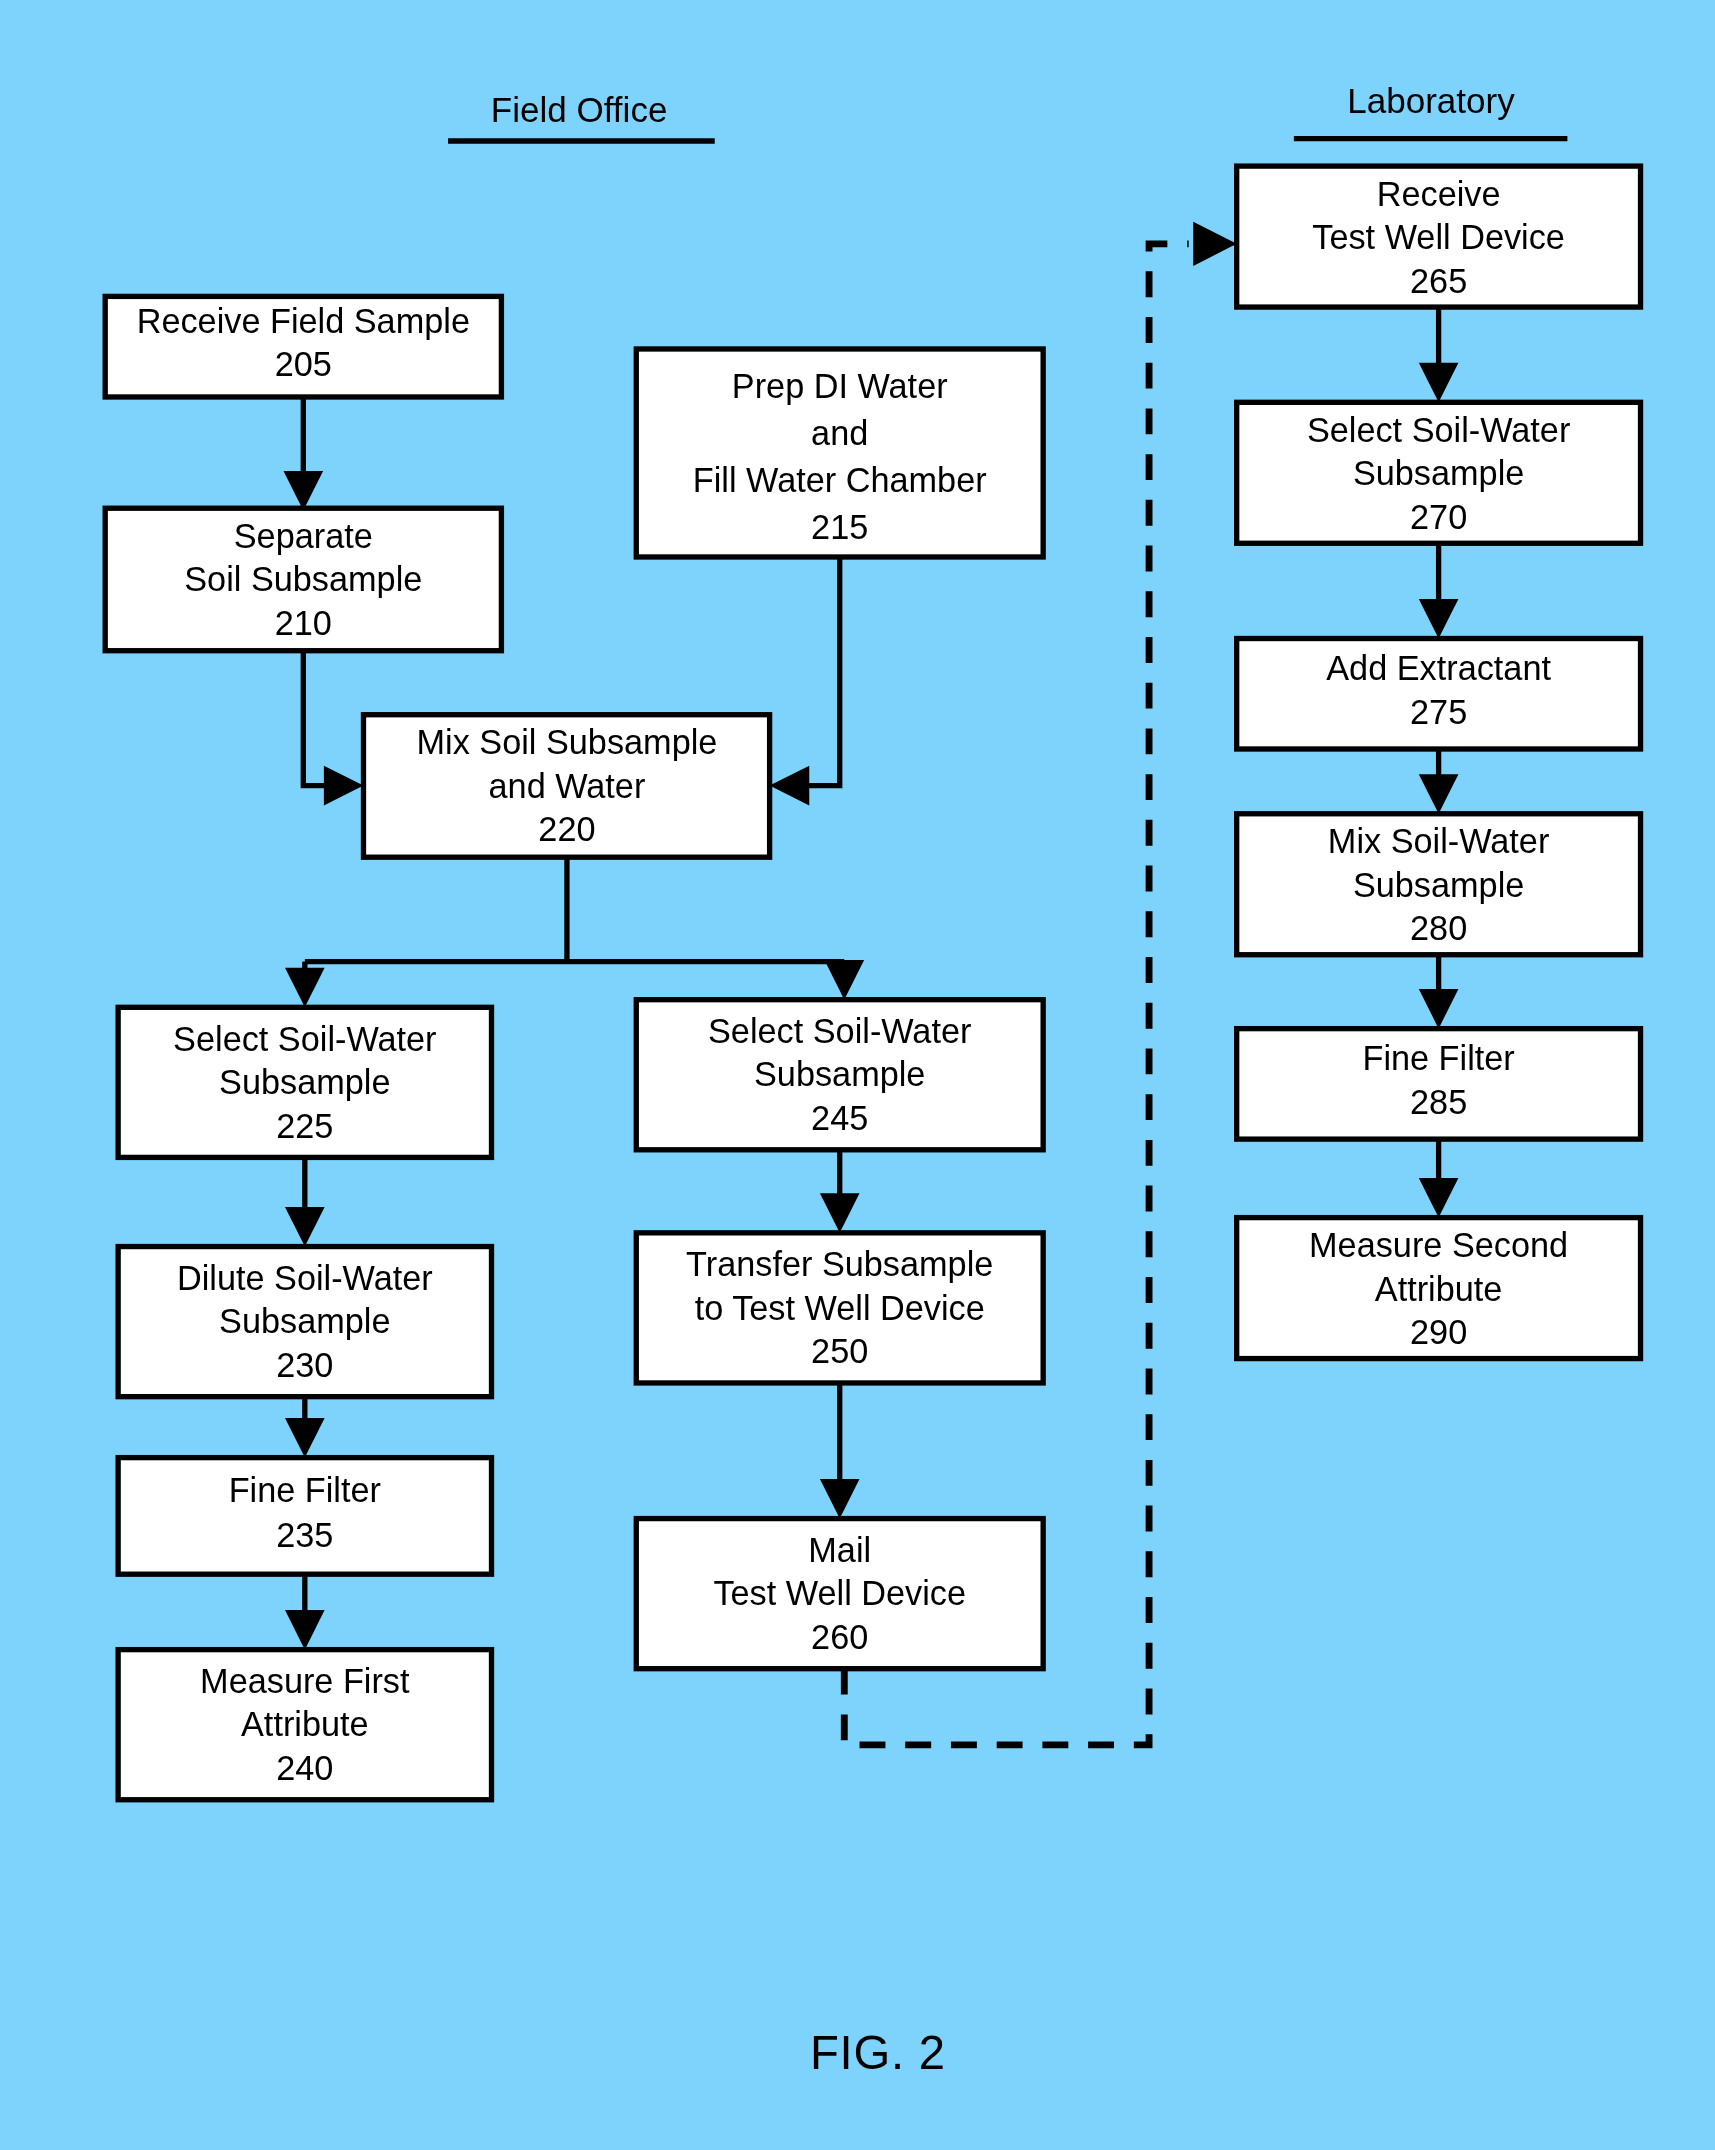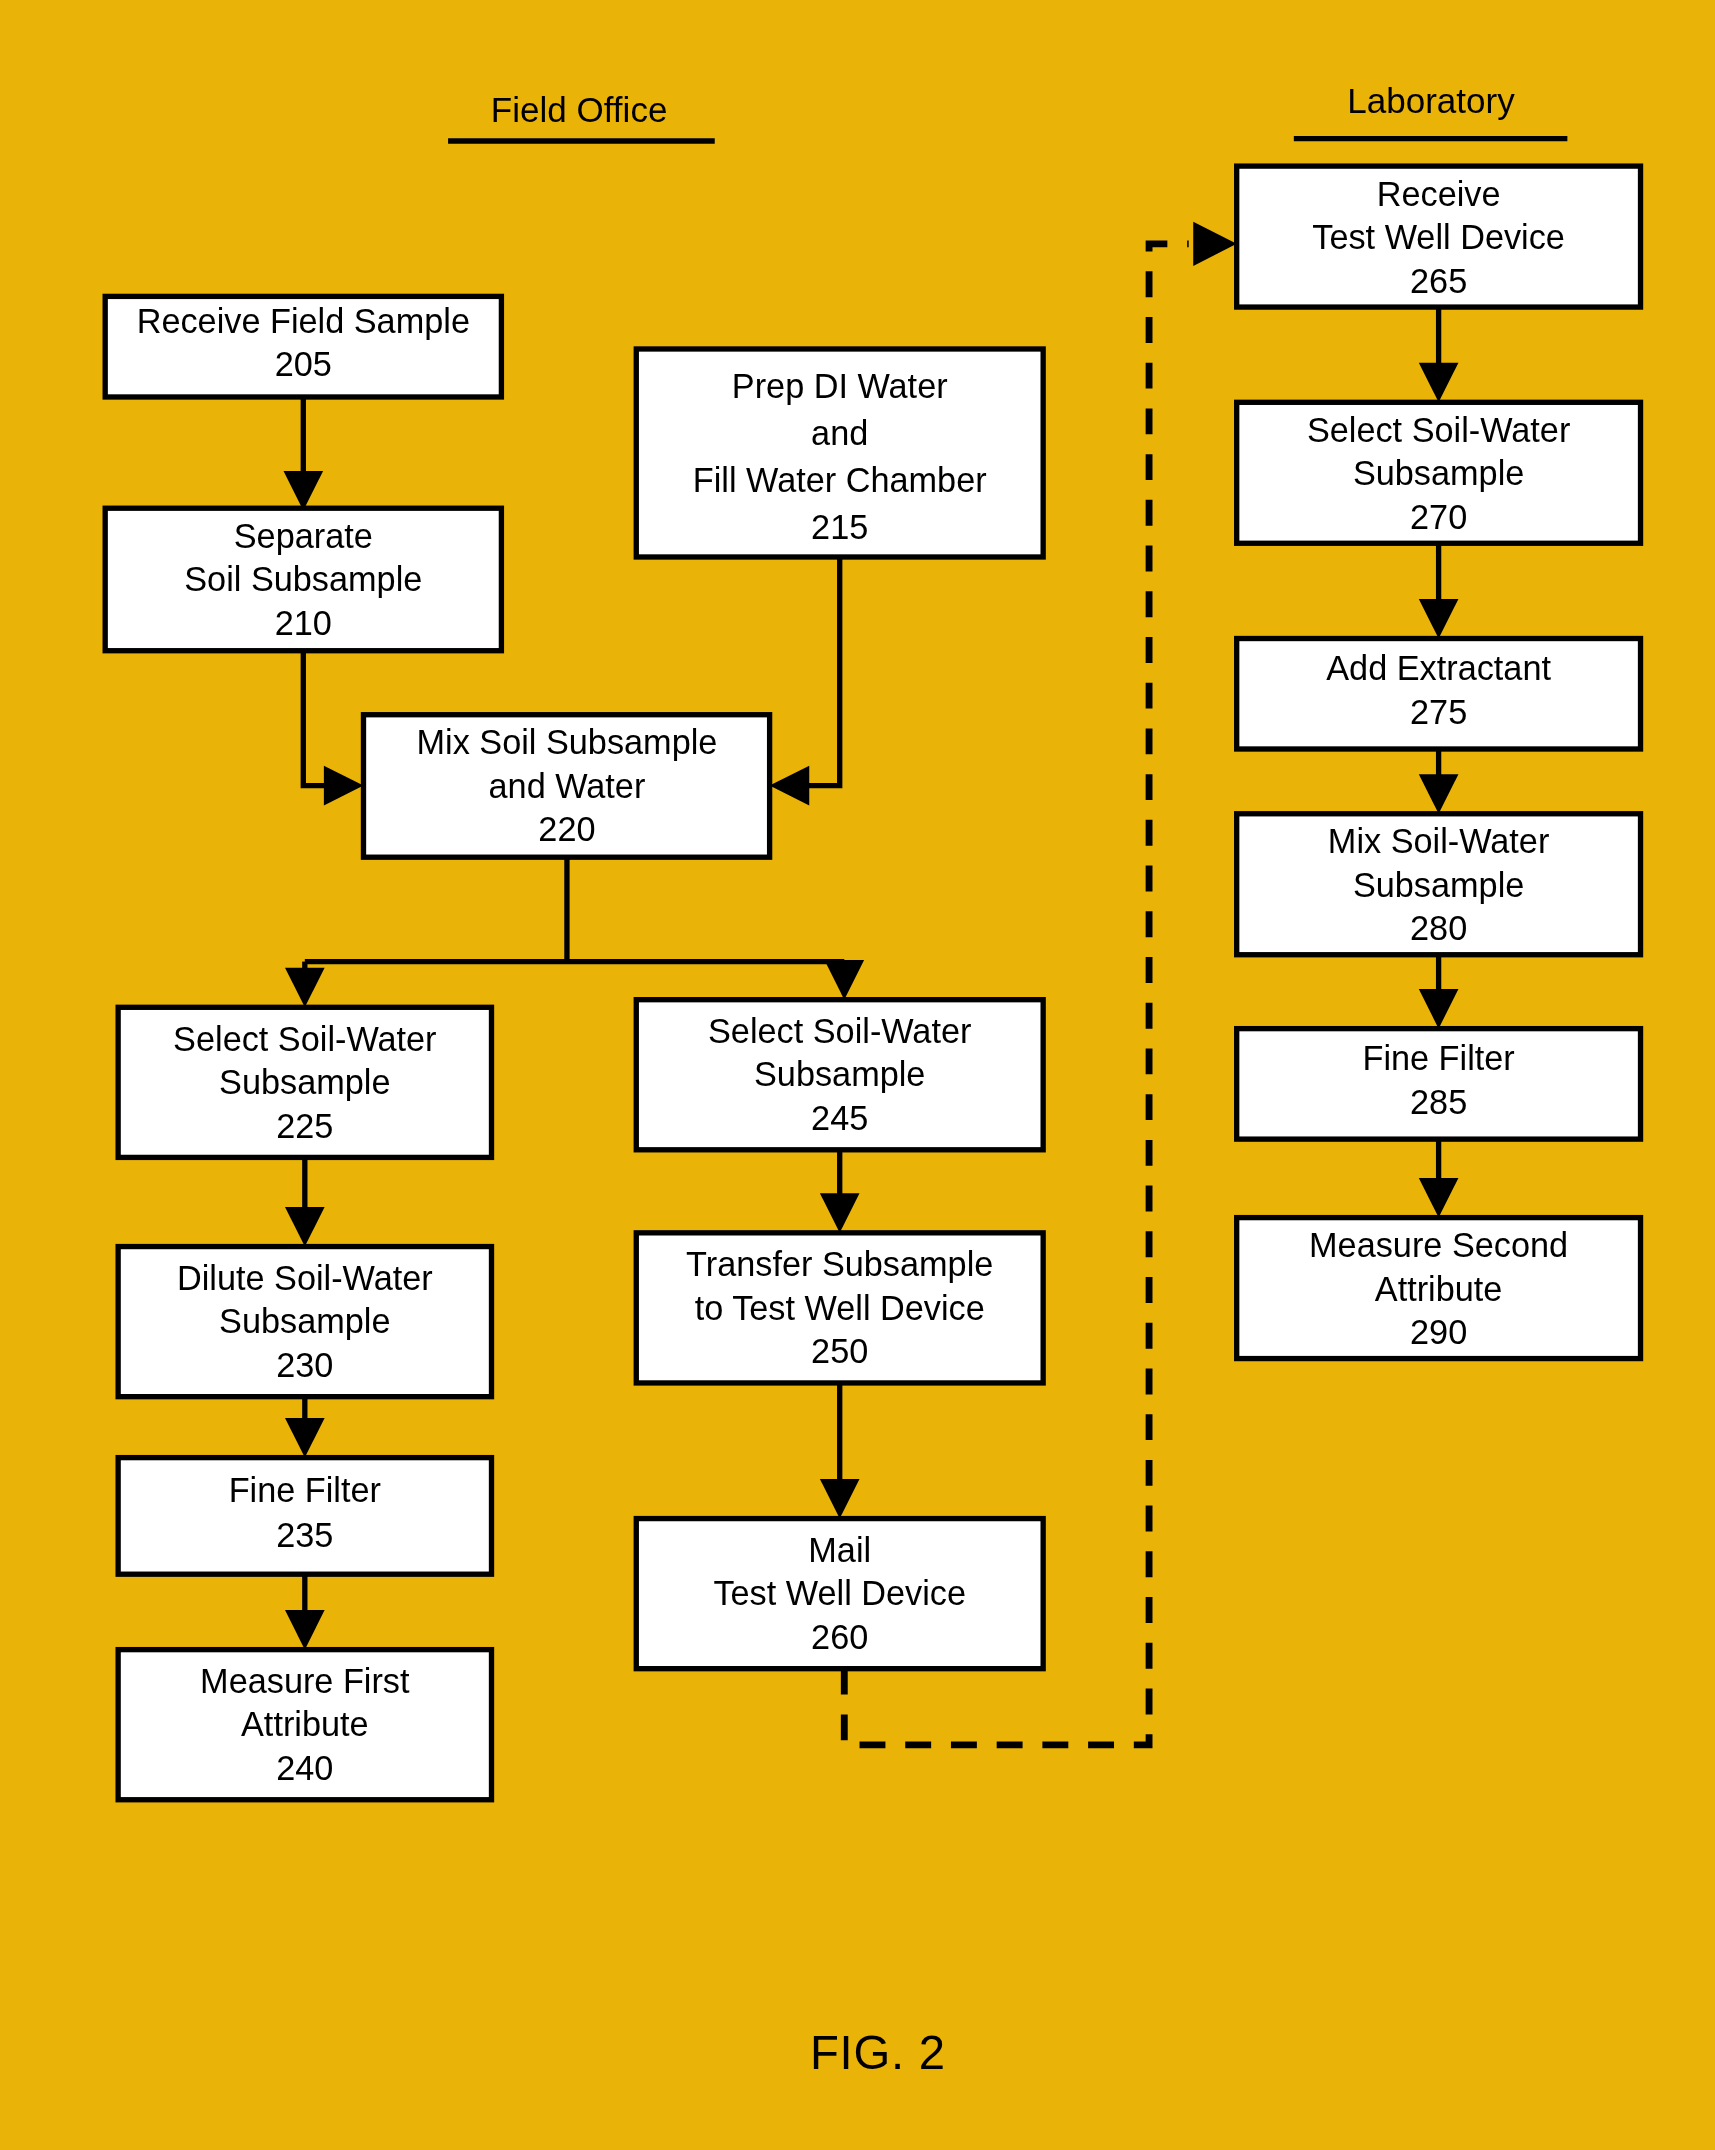--- a/index.html
+++ b/index.html
@@ -7,21 +7,21 @@
     padding: 0;
     background: #ffffff;
   }
   body {
     font-family: "Liberation Sans", sans-serif;
   }
   #figure-root {
     position: relative;
     width: 1716px;
     height: 2151px;
-    background: #eab308;
+    background: #7dd3fc;
     overflow: hidden;
   }
   svg#flowchart {
     position: absolute;
     top: 0;
     left: 0;
     width: 1716px;
     height: 2151px;
     display: block;
   }

